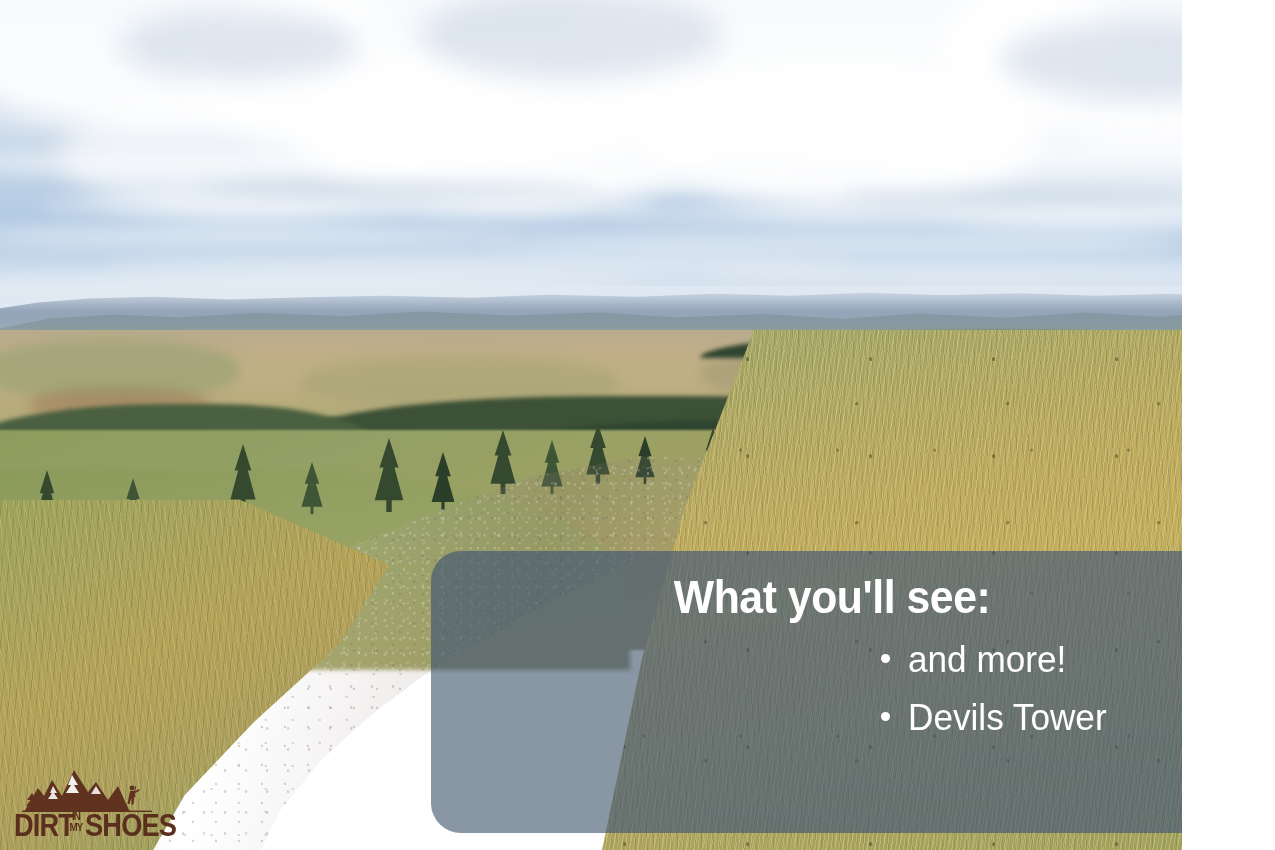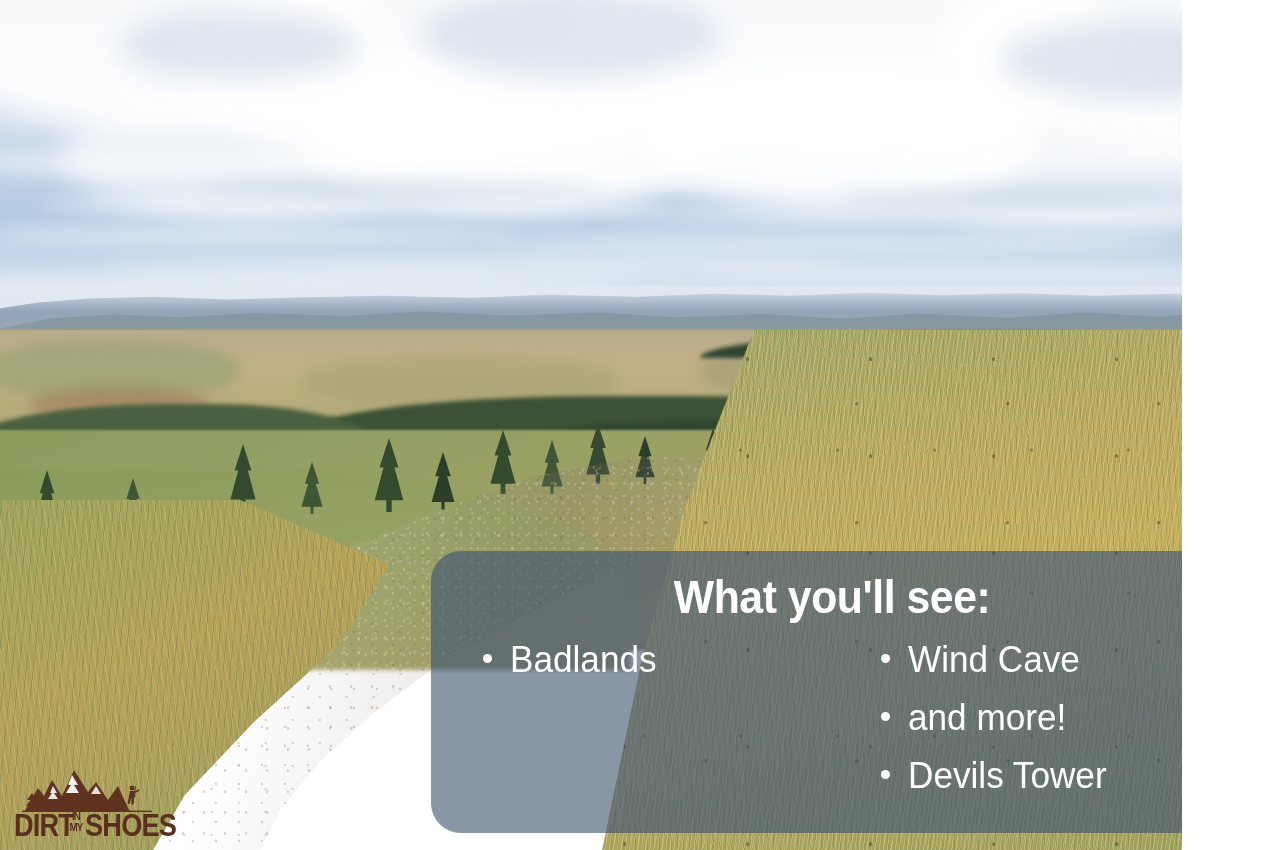--- a/index.html
+++ b/index.html
@@ -360,33 +360,25 @@
   </div>
 
   <div class="panel">
 
     <div class="panel-title">What you'll see:</div>
 
     <div class="cols">
 
       <div class="col col-left">
         <ul class="plist">
-          <li>
-            <span class="dot"></span>
-            <span class="txt">Badlands</span>
-          </li>
         </ul>
       </div>
 
       <div class="col col-right">
         <ul class="plist">
-          <li>
-            <span class="dot"></span>
-            <span class="txt">Wind Cave</span>
-          </li>
           <li>
             <span class="dot"></span>
             <span class="txt">and more!</span>
           </li>
           <li>
             <span class="dot"></span>
             <span class="txt">Devils Tower</span>
           </li>
         </ul>
       </div>

